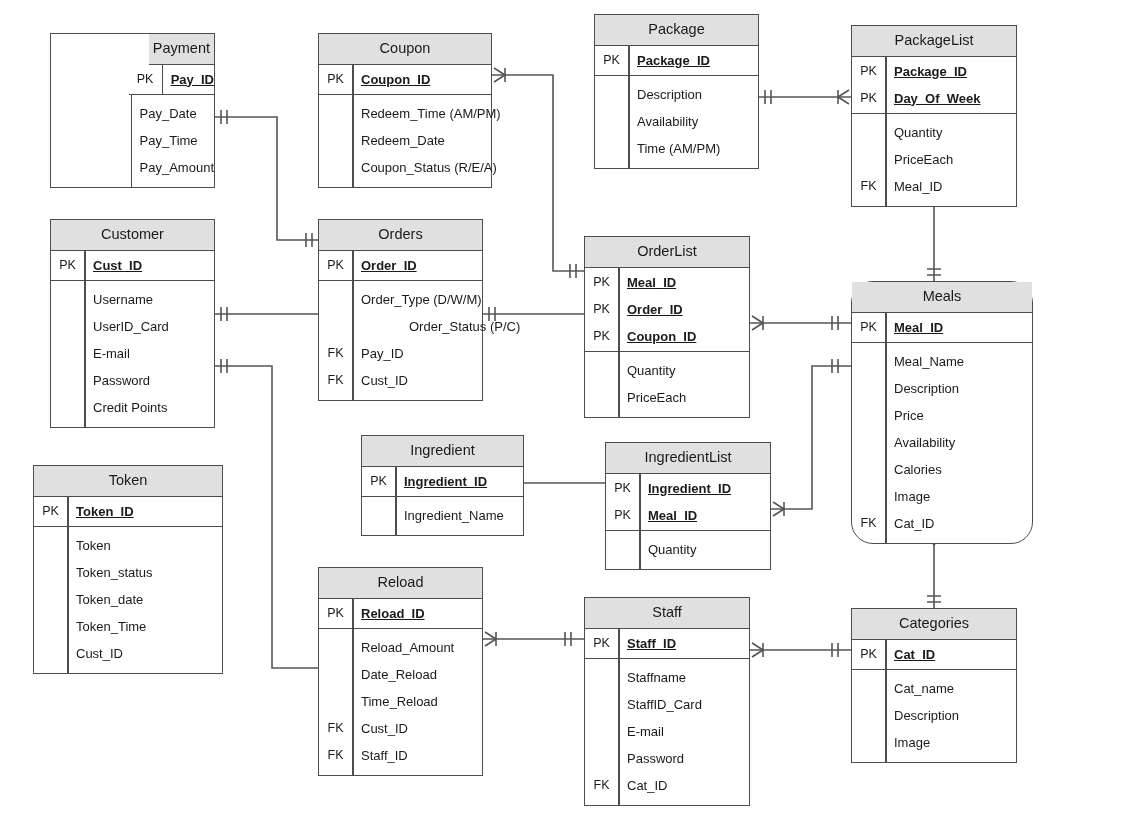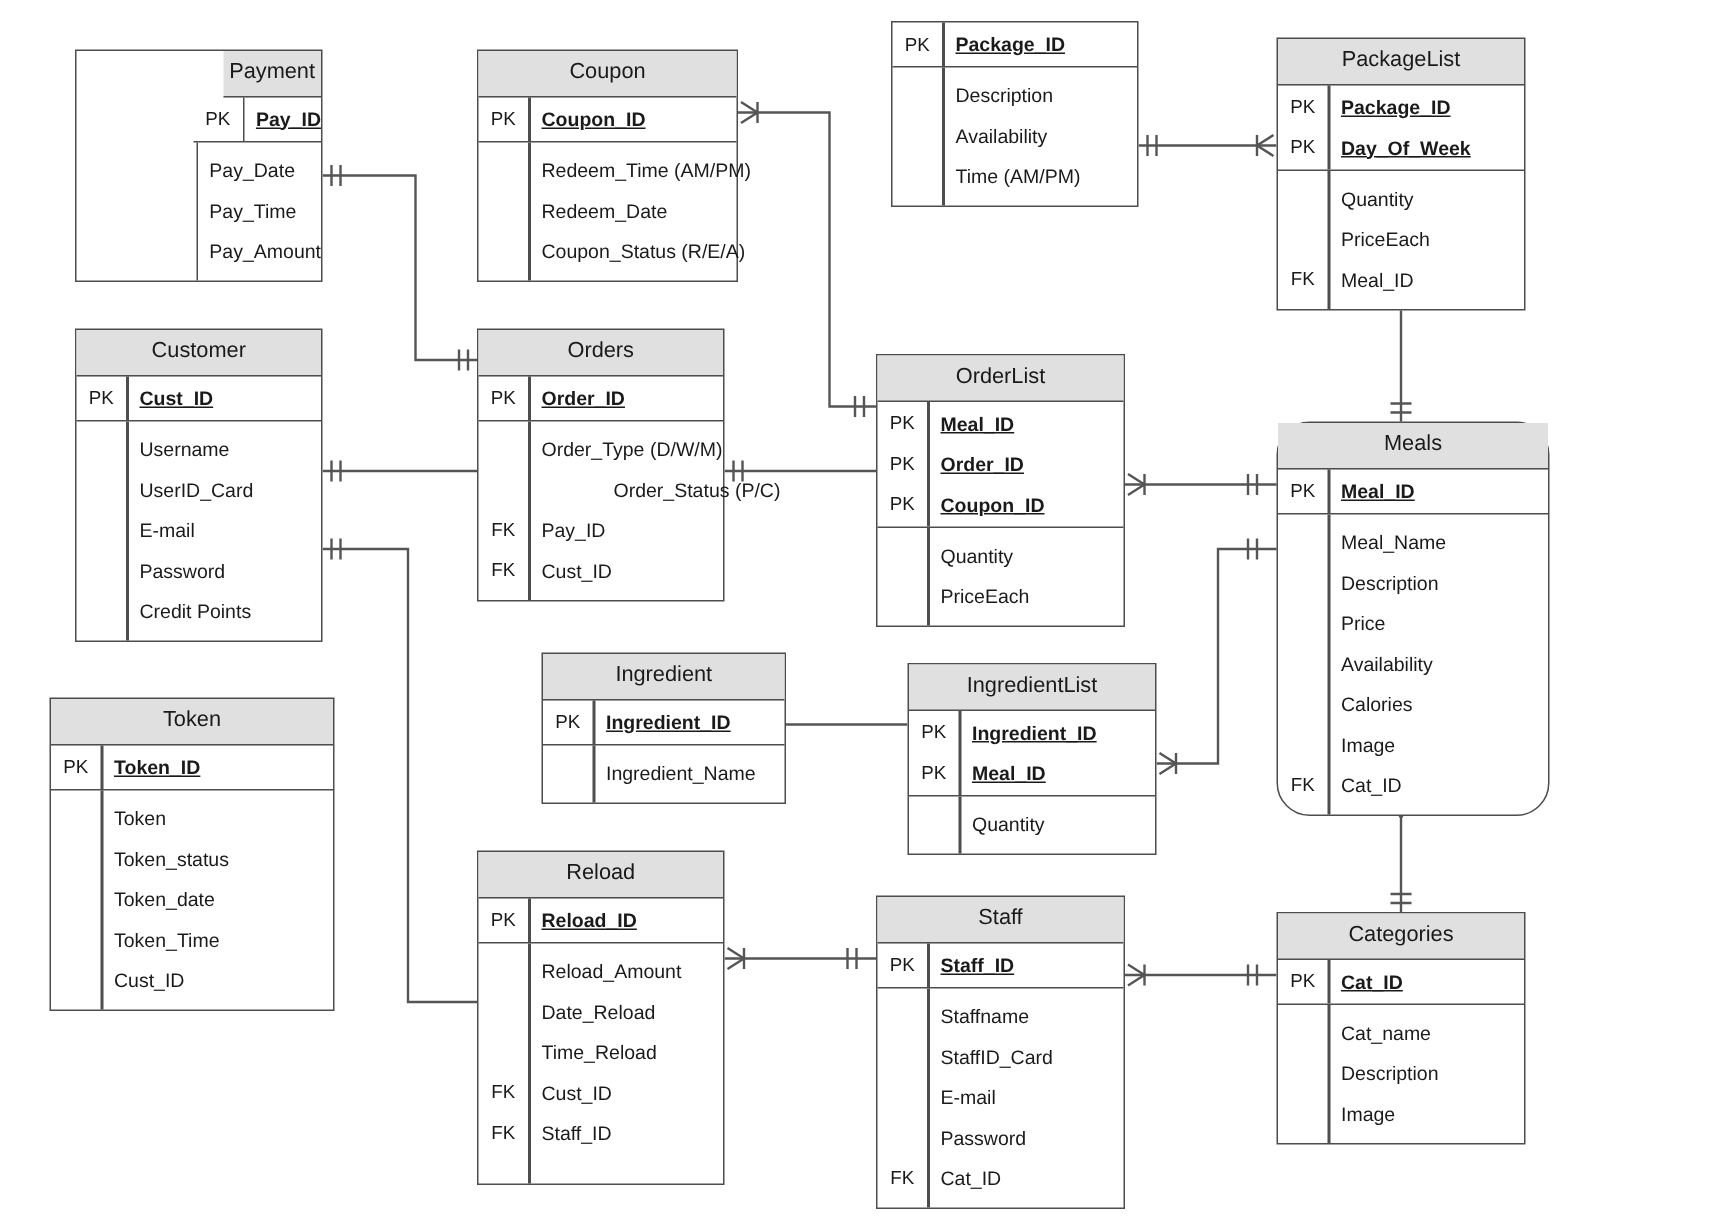--- a/index.html
+++ b/index.html
@@ -209,20 +209,21 @@
           <div class="attr-key"></div>
           <div class="attr-name">Redeem_Date</div>
         </div>
         <div class="attr-row" style="height: 27px;">
           <div class="attr-key"></div>
           <div class="attr-name">Coupon_Status (R/E/A)</div>
         </div>
       </div>
     </div>
     <div class="entity" style="left: 594px; top: 14px; width: 165px;">
+      <div class="entity-title">Package</div>
       <div class="section keys" style="padding-top: 1px; padding-bottom: 1px;">
         <div class="attr-row pk" style="height: 27px;">
           <div class="attr-key">PK</div>
           <div class="attr-name">Package_ID</div>
         </div>
       </div>
       <div class="section attrs" style="padding-top: 5px; padding-bottom: 6px;">
         <div class="attr-row" style="height: 27px;">
           <div class="attr-key"></div>
           <div class="attr-name">Description</div>
@@ -454,21 +455,21 @@
       </div>
     </div>
     <div class="entity" style="left: 318px; top: 567px; width: 165px;">
       <div class="entity-title">Reload</div>
       <div class="section keys" style="padding-top: 1px; padding-bottom: 1px;">
         <div class="attr-row pk" style="height: 27px;">
           <div class="attr-key">PK</div>
           <div class="attr-name">Reload_ID</div>
         </div>
       </div>
-      <div class="section attrs" style="padding-top: 5px; padding-bottom: 20px;">
+      <div class="section attrs" style="padding-top: 5px; padding-bottom: 6px;">
         <div class="attr-row" style="height: 27px;">
           <div class="attr-key"></div>
           <div class="attr-name">Reload_Amount</div>
         </div>
         <div class="attr-row" style="height: 27px;">
           <div class="attr-key"></div>
           <div class="attr-name">Date_Reload</div>
         </div>
         <div class="attr-row" style="height: 27px;">
           <div class="attr-key"></div>

